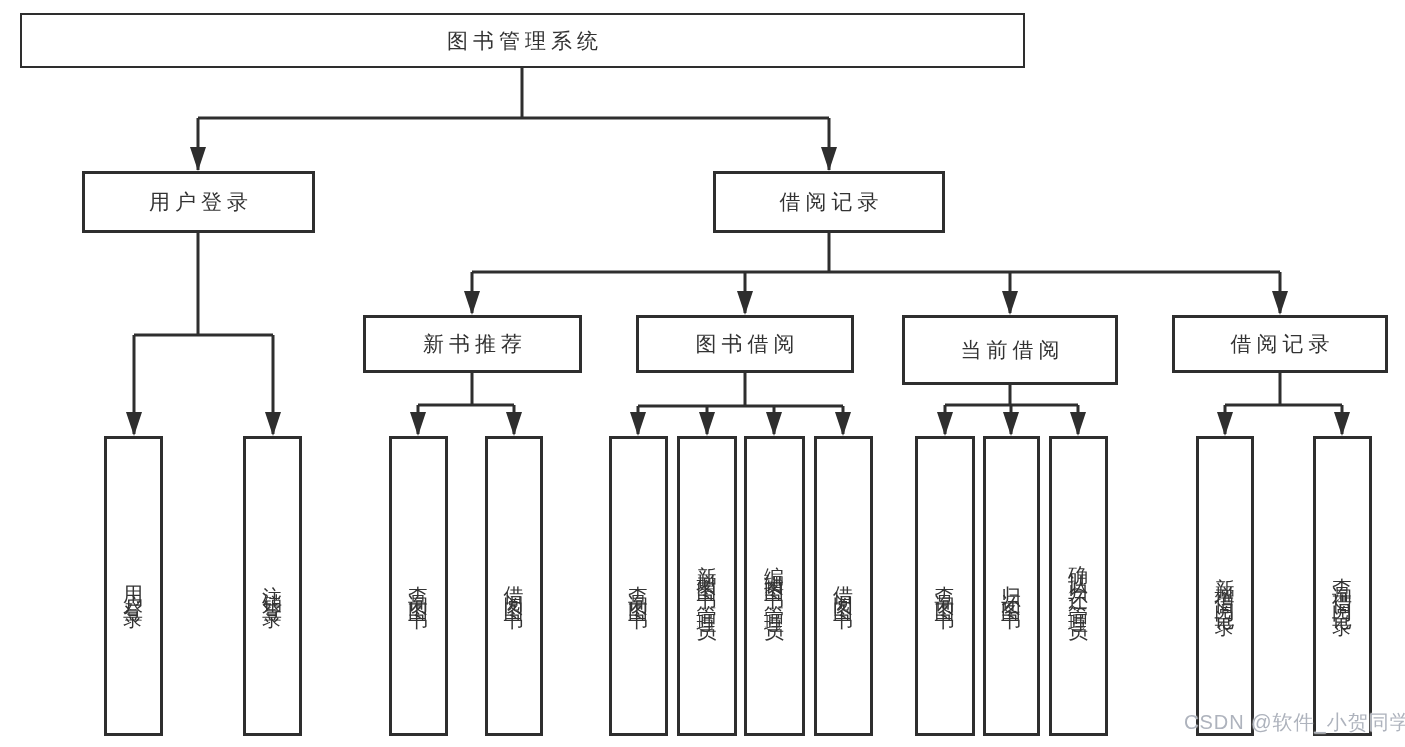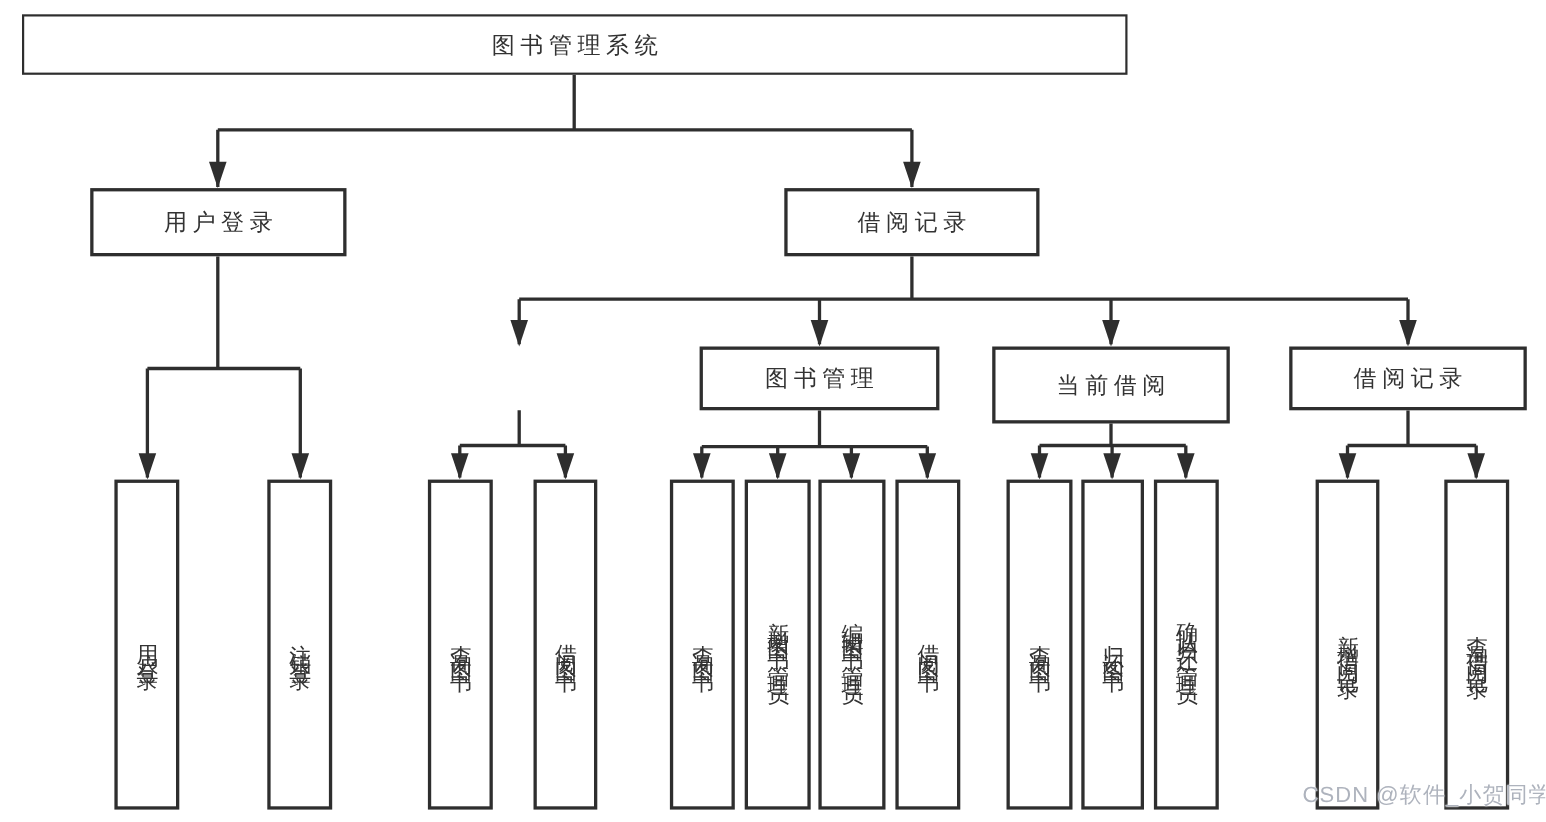--- a/index.html
+++ b/index.html
@@ -91,22 +91,25 @@
     <span class="hlabel">图书管理系统</span>
   </div>
 
   <div class="box" style="left:82px;top:171px;width:233px;height:62px">
     <span class="hlabel">用户登录</span>
   </div>
   <div class="box" style="left:713px;top:171px;width:232px;height:62px">
     <span class="hlabel">借阅记录</span>
   </div>
 
+  <div class="box" style="left:363px;top:315px;width:219px;height:58px">
+    <span class="hlabel">新书推荐</span>
+  </div>
   <div class="box" style="left:636px;top:315px;width:218px;height:58px">
-    <span class="hlabel">图书管理</span>
+    <span class="hlabel">图书借阅</span>
   </div>
   <div class="box" style="left:902px;top:315px;width:216px;height:70px">
     <span class="hlabel">当前借阅</span>
   </div>
   <div class="box" style="left:1172px;top:315px;width:216px;height:58px">
     <span class="hlabel">借阅记录</span>
   </div>
 
   <div class="box" style="left:104px;top:436px;width:59px;height:300px">
     <span class="vlabel">用户登录</span>

